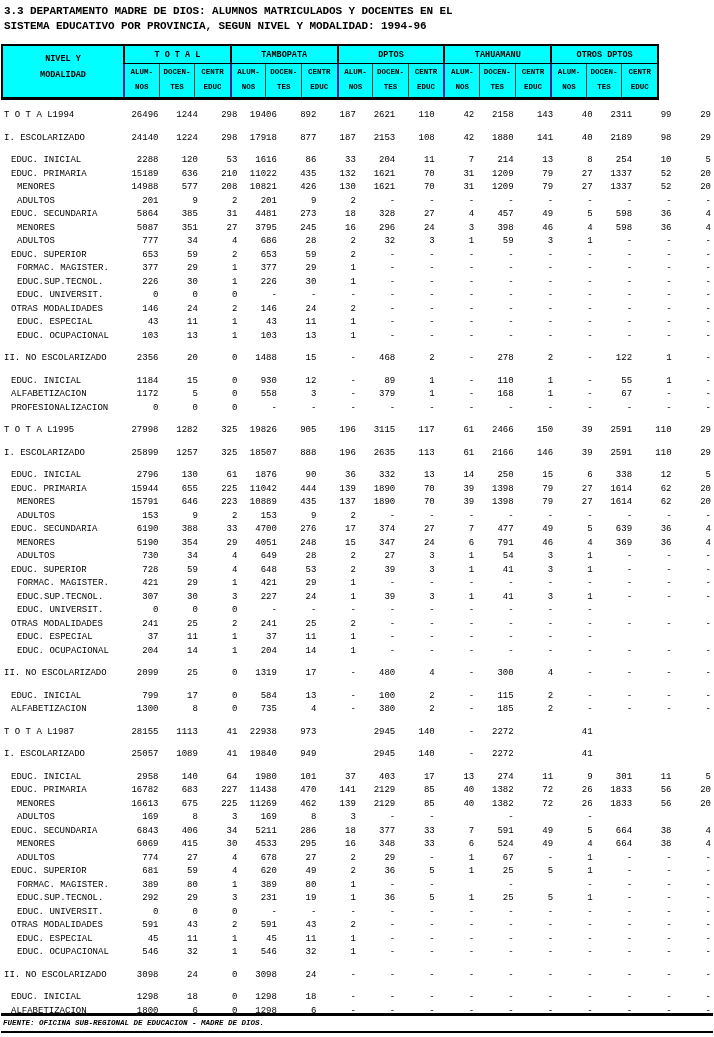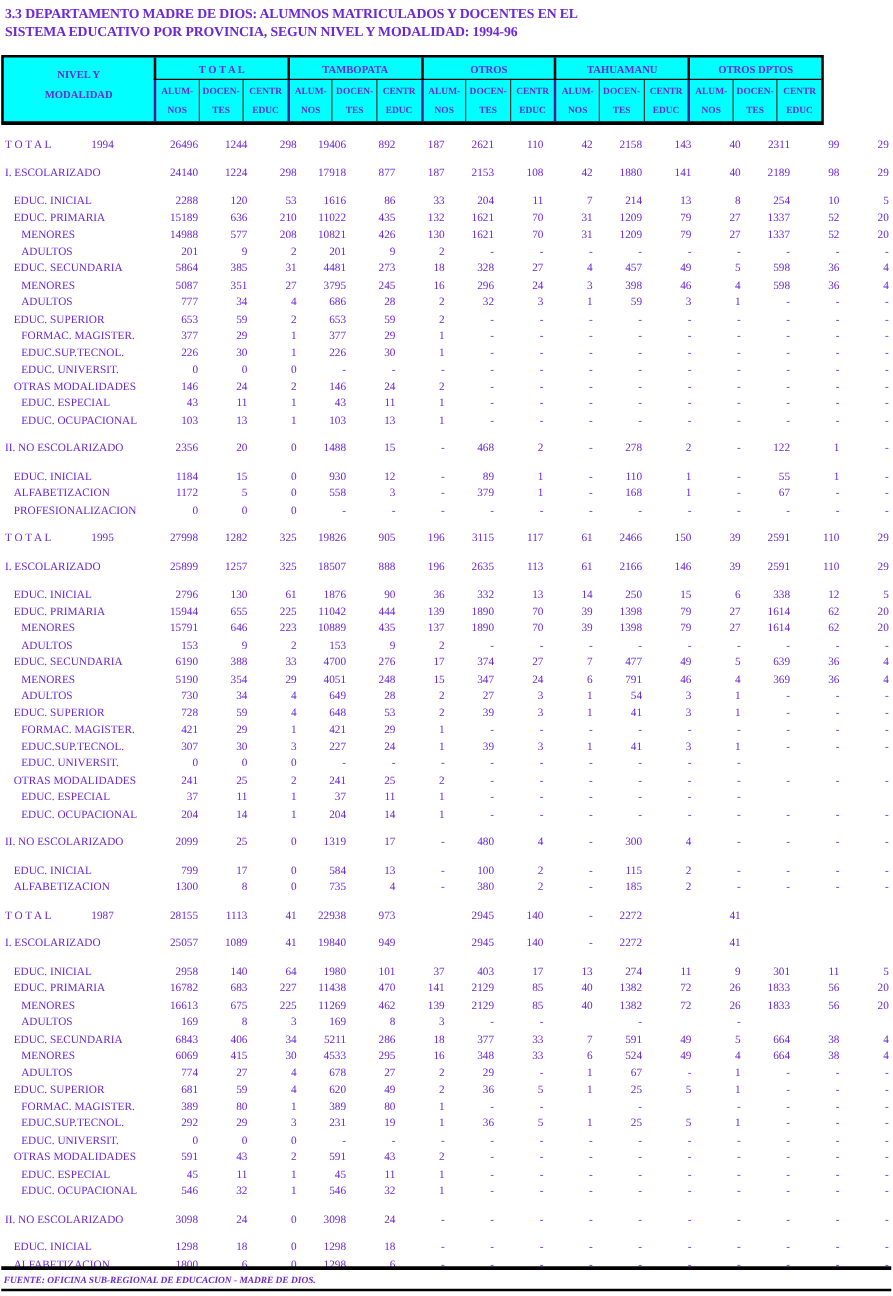--- a/index.html
+++ b/index.html
@@ -1,17 +1,17 @@
 <!DOCTYPE html>
 <html><head>
 <meta charset="utf-8">
 <style>
   html,body{margin:0;padding:0;background:#fff;}
-  #page{position:relative;width:714px;height:1037px;background:#ffffff;color:#6d28d9;
-        font-family:Liberation Serif, serif;overflow:hidden;}
+  #page{position:relative;width:714px;height:1037px;background:#ffffff;color:#000000;
+        font-family:Liberation Mono, monospace;overflow:hidden;}
   
   #title{padding:4px 0 0 4px;font-weight:bold;font-size:11px;line-height:15px;letter-spacing:-0.1px;}
   
   #thead{position:absolute;left:1px;top:44px;width:658px;box-sizing:border-box;
          display:grid;grid-template-columns:120px repeat(15,1fr);
          background:#00ffff;border:2px solid #000;border-bottom:3px solid #000;}
   .nivel{grid-column:1;grid-row:1/3;text-align:center;font-weight:bold;font-size:8.5px;
          padding-top:5px;line-height:16px;}
   .g{grid-row:1;grid-column:span 3;text-align:center;font-weight:bold;font-size:8.5px;
      line-height:15px;border-left:2px solid #000;border-bottom:1px solid #000;padding-top:2px;}
@@ -21,21 +21,21 @@
   
   #tbody{position:absolute;left:0;top:100px;width:714px;display:flex;flex-direction:column;}
   .row{display:grid;grid-template-columns:122px repeat(15,1fr);height:13.5px;line-height:13.5px;
        font-size:9px;}
   .row.r-total{margin-top:9px;}
   .row.r-section{margin-top:9px;margin-bottom:9px;}
   .lab{white-space:nowrap;overflow:hidden;}
   .ind0{padding-left:4px;}
   .ind1{padding-left:11px;}
   .ind2{padding-left:17px;}
-  .yr{margin-left:32px;}
+  .yr{margin-left:0;}
   .cell{text-align:right;padding-right:3px;white-space:nowrap;}
   
   #btmline{position:absolute;left:1px;top:1013px;width:712px;height:3px;background:#000;}
   #fuente{position:absolute;left:3px;top:1019px;font-size:7.5px;font-weight:bold;font-style:italic;}
   #lastline{position:absolute;left:1px;top:1031px;width:712px;height:2px;background:#000;}
 </style>
 </head>
 <body>
 
 <div id="page">
@@ -46,21 +46,21 @@
   </div>
 
   <div id="thead">
     <div class="nivel">
       <div>NIVEL   Y</div>
       <div>MODALIDAD</div>
     </div>
 
   <div class="g">T O T A L</div>
       <div class="g">TAMBOPATA</div>
-      <div class="g">OTROS</div>
+      <div class="g">DPTOS</div>
       <div class="g">TAHUAMANU</div>
       <div class="g">OTROS DPTOS</div>
       <div class="s gs" style="grid-row: 2;">
         <div>ALUM-</div>
         <div>NOS</div>
       </div>
       <div class="s" style="grid-row: 2;">
         <div>DOCEN-</div>
         <div>TES</div>
       </div>

